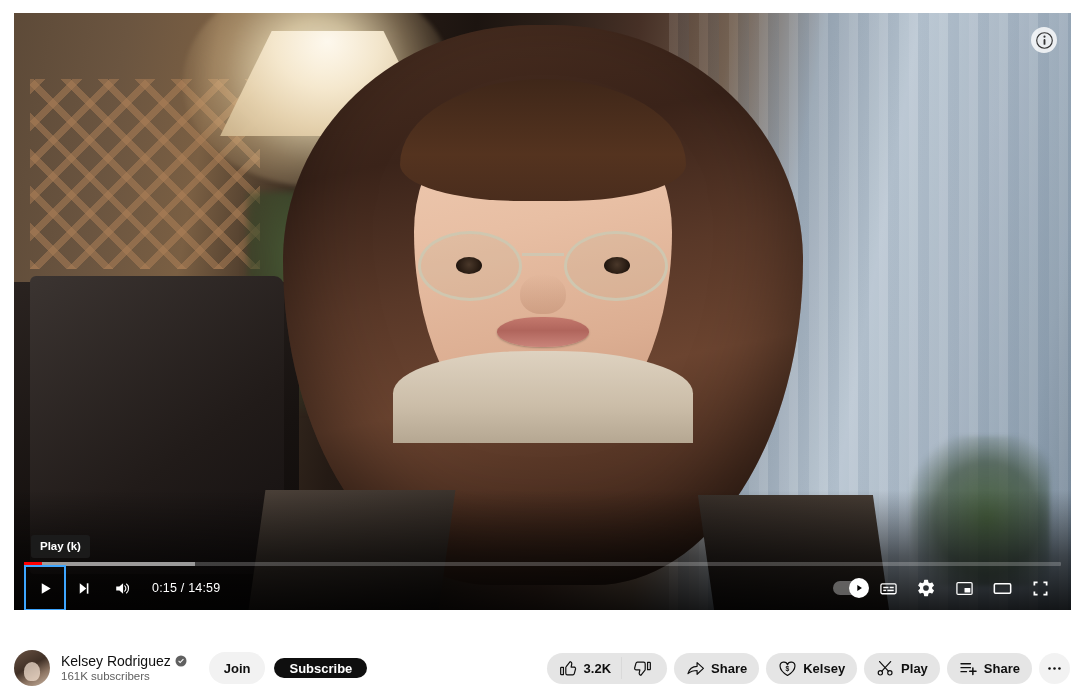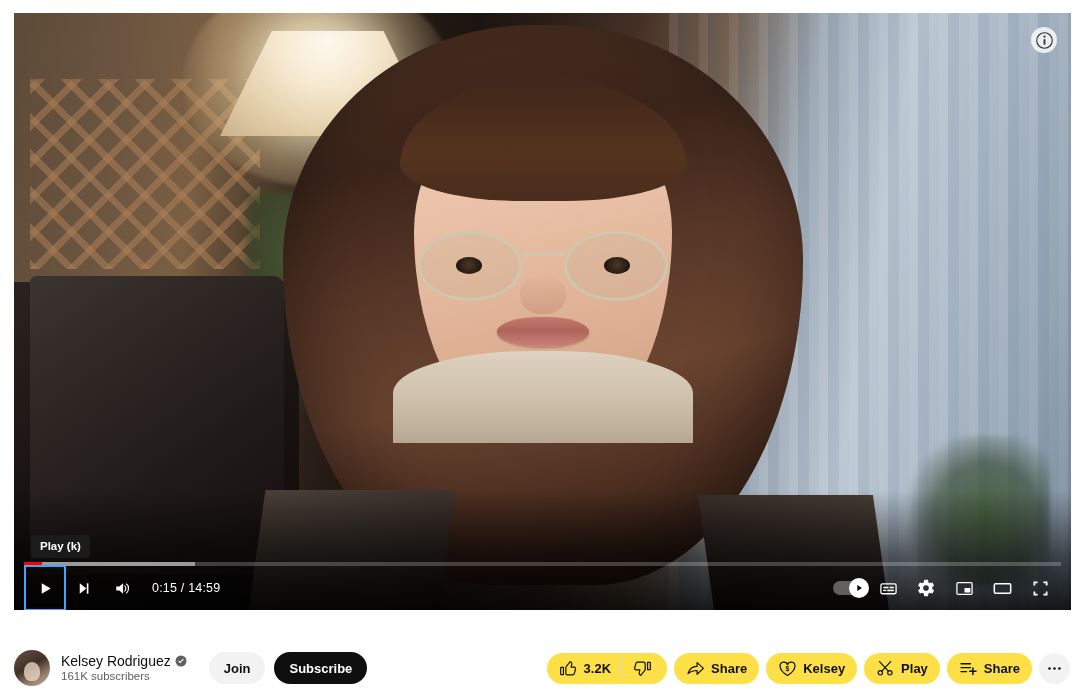--- a/index.html
+++ b/index.html
@@ -495,21 +495,21 @@
     font-size: 13px;
     font-weight: 600;
     border: none;
     cursor: pointer;
     display: flex;
     align-items: center;
     font-family: "Liberation Sans", sans-serif;
   }
   .subscribe-btn {
     margin-left: 9px;
-    height: 32px;
+    height: 20px;
     padding: 0 15px;
     border-radius: 18px;
     background: #0f0f0f;
     color: #ffffff;
     font-size: 13px;
     font-weight: 600;
     border: none;
     cursor: pointer;
     display: flex;
     align-items: center;
@@ -519,21 +519,21 @@
   .actions {
     margin-left: auto;
     display: flex;
     align-items: center;
     gap: 7px;
   }
 
   .pill {
     height: 31px;
     border-radius: 16px;
-    background: #fde047;
+    background: #e5e5e5;
     display: flex;
     align-items: center;
     padding: 0 12px;
     cursor: pointer;
     border: none;
     font-family: "Liberation Sans", sans-serif;
   }
   .pill .label {
     font-size: 13px;
     font-weight: 600;

